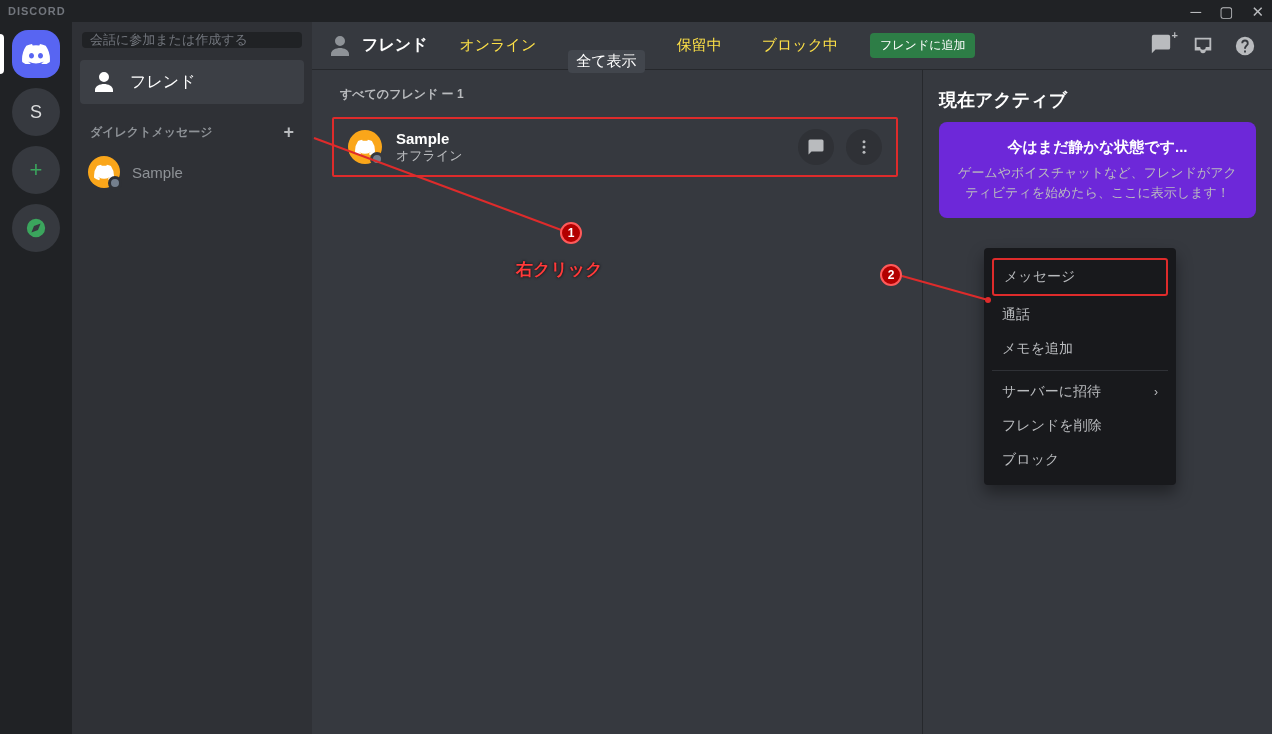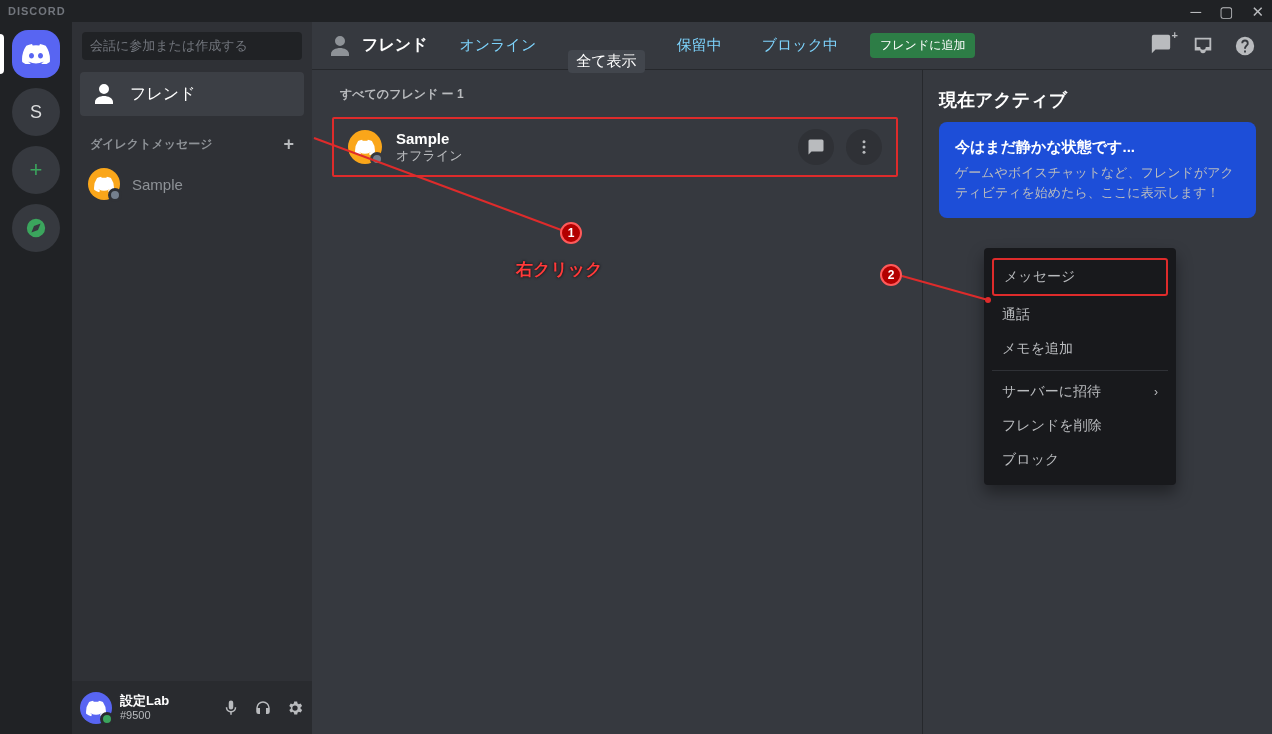--- a/index.html
+++ b/index.html
@@ -19,21 +19,21 @@
   .server-home { background:#5865f2; border-radius:16px; position:relative; }
   .server-home::before { content:""; position:absolute; left:-16px; width:8px; height:40px; background:#fff; border-radius:0 4px 4px 0; }
   .server-s { background:#36393f; color:#dcddde; font-size:18px; font-weight:500; border-radius:50%; }
   .server-add { background:#36393f; color:#3ba55d; font-size:22px; font-weight:300; border-radius:50%; }
   .server-explore { background:#36393f; border-radius:50%; }
   .server-explore svg { fill:#3ba55d; }
   .discord-logo svg { fill:#fff; }
 
   
   .sidebar { width:240px; background:#2f3136; display:flex; flex-direction:column; }
-  .search-box { margin:10px; background:#202225; border-radius:4px; height:28px; display:flex; align-items:center; padding:0 8px; color:#72767d; font-size:13px; cursor:pointer; }
+  .search-box { margin:10px; background:#202225; border-radius:4px; height:16px; display:flex; align-items:center; padding:0 8px; color:#72767d; font-size:13px; cursor:pointer; }
   .friends-item { margin:2px 8px; padding:10px 12px; background:#3c3f45; border-radius:4px; display:flex; align-items:center; gap:14px; cursor:pointer; }
   .friends-item svg { fill:#fff; }
   .friends-item span { color:#fff; font-size:16px; font-weight:500; }
   .dm-header { display:flex; align-items:center; justify-content:space-between; padding:16px 18px 6px 18px; color:#8e9297; font-size:12px; font-weight:600; }
   .dm-header .plus { font-size:18px; cursor:pointer; color:#b9bbbe; }
   .dm-item { margin:1px 8px; padding:6px 8px; border-radius:4px; display:flex; align-items:center; gap:12px; cursor:pointer; }
   .dm-avatar { position:relative; }
   .avatar-circle { width:32px; height:32px; border-radius:50%; background:#faa61a; display:flex; align-items:center; justify-content:center; }
   .avatar-circle svg { fill:#fff; width:20px; height:20px; }
   .status-dot { position:absolute; right:-2px; bottom:-2px; width:14px; height:14px; border-radius:50%; background:#747f8d; border:3px solid #2f3136; }
@@ -48,21 +48,21 @@
   .user-info .name { color:#fff; font-size:13px; font-weight:600; }
   .user-info .tag { color:#b9bbbe; font-size:11px; }
   .panel-icons { margin-left:auto; display:flex; gap:14px; }
   .panel-icons svg { fill:#b9bbbe; cursor:pointer; }
 
   
   .main { flex:1; background:#36393f; display:flex; flex-direction:column; }
   .main-header { height:48px; border-bottom:1px solid #26282c; display:flex; align-items:center; padding:0 16px; gap:24px; }
   .main-header .ftitle { display:flex; align-items:center; gap:10px; color:#fff; font-size:16px; font-weight:700; }
   .main-header .ftitle svg { fill:#8e9297; }
-  .tab { color:#7dd3fc; font-size:15px; cursor:pointer; padding:2px 8px; border-radius:4px; }
+  .tab { color:#fde047; font-size:15px; cursor:pointer; padding:2px 8px; border-radius:4px; }
   .tab.active { background:#42464d; color:#fff;margin-top:32px; }
   .add-friend-btn { background:#2d7d46; color:#fff; font-size:12px; padding:4px 10px; border-radius:4px; cursor:pointer; }
   .header-right { margin-left:auto; display:flex; gap:20px; align-items:center; }
   .header-right svg { fill:#b9bbbe; cursor:pointer; }
   .header-right .newdm { position:relative; }
   .header-right .newdm .plus { position:absolute; top:-4px; right:-6px; font-size:11px; color:#b9bbbe; font-weight:700; }
 
   .main-body { flex:1; display:flex; }
   .main-content { flex:1; padding:16px 24px 16px 20px; position:relative; }
   .list-header { color:#b9bbbe; font-size:12px; font-weight:600; margin-bottom:14px; margin-left:8px; }
@@ -80,21 +80,21 @@
   
   .context-menu { position:absolute; top:178px; left:672px; width:192px; background:#18191c; border-radius:4px; padding:8px; box-shadow:0 8px 16px rgba(0,0,0,.4); }
   .cm-item { padding:8px 10px; color:#b9bbbe; font-size:14px; border-radius:3px; cursor:pointer; display:flex; align-items:center; justify-content:space-between; }
   .cm-item.highlight { border:2px solid #de2b2b; margin:2px 0; }
   .cm-sep { height:1px; background:#2f3136; margin:4px 0; }
   .cm-item .chev { color:#b9bbbe; font-size:12px; }
 
   
   .now-playing { width:350px; border-left:1px solid #26282c; padding:18px 16px; }
   .np-title { color:#fff; font-size:18px; font-weight:700; margin-bottom:10px; }
-  .np-card { background:#1d4ed8; border-radius:8px; padding:16px; }
+  .np-card { background:#6d28d9; border-radius:8px; padding:16px; text-align:center; }
   .np-card .h { color:#fff; font-size:15px; font-weight:700; margin-bottom:6px; }
   .np-card .p { color:#b9bbbe; font-size:13px; line-height:1.5; }
 
   
   .anno { position:absolute; pointer-events:none; }
   .badge { width:22px; height:22px; border-radius:50%; background:#b20000; border:2px solid #ff5a5a; color:#fff; font-size:12px; font-weight:700; display:flex; align-items:center; justify-content:center; }
   .anno-text { color:#ff3a3a; font-size:17px; font-weight:900; text-shadow:0 0 3px #000; }
   svg.anno-line { position:absolute; overflow:visible; }
 </style>
 </head>
@@ -147,45 +147,20 @@
         <div class="avatar-circle">
             <svg viewBox="0 0 28 20">
               <path d="M23.7 1.7A23 23 0 0 0 18 0l-.7 1.4a21 21 0 0 0-6.6 0L10 0A23 23 0 0 0 4.3 1.7 24 24 0 0 0 .2 18a23 23 0 0 0 7 3.5l1.4-2.3a15 15 0 0 1-2.3-1.1l.6-.4a16 16 0 0 0 14.2 0l.6.4c-.7.4-1.5.8-2.3 1.1l1.4 2.3a23 23 0 0 0 7-3.5A24 24 0 0 0 23.7 1.7Z"></path>
             </svg>
           </div>
         <div class="status-dot"></div>
       </div>
       <span class="dm-name">Sample</span>
     </div>
 
-    <div class="user-panel">
-      <div class="user-avatar">
-        <div class="avatar-circle">
-            <svg viewBox="0 0 28 20" width="20" height="14">
-              <path fill="#fff" d="M23.7 1.7A23 23 0 0 0 18 0l-.7 1.4a21 21 0 0 0-6.6 0L10 0A23 23 0 0 0 4.3 1.7 24 24 0 0 0 .2 18a23 23 0 0 0 7 3.5l1.4-2.3a15 15 0 0 1-2.3-1.1l.6-.4a16 16 0 0 0 14.2 0l.6.4c-.7.4-1.5.8-2.3 1.1l1.4 2.3a23 23 0 0 0 7-3.5A24 24 0 0 0 23.7 1.7Z"></path>
-            </svg>
-          </div>
-        <div class="status-dot online"></div>
-      </div>
-      <div class="user-info">
-        <div class="name">設定Lab</div>
-        <div class="tag">#9500</div>
-      </div>
-      <div class="panel-icons">
-        <svg width="18" height="18" viewBox="0 0 24 24">
-            <path d="M12 14a3 3 0 0 0 3-3V5a3 3 0 0 0-6 0v6a3 3 0 0 0 3 3Zm5-3a5 5 0 0 1-10 0H5a7 7 0 0 0 6 6.9V21h2v-3.1A7 7 0 0 0 19 11Z"></path>
-          </svg>
-        <svg width="18" height="18" viewBox="0 0 24 24">
-            <path d="M12 3a9 9 0 0 0-9 9v5a3 3 0 0 0 3 3h2v-8H5v-0a7 7 0 0 1 14 0v0h-3v8h2a3 3 0 0 0 3-3v-5a9 9 0 0 0-9-9Z"></path>
-          </svg>
-        <svg width="18" height="18" viewBox="0 0 24 24">
-            <path d="M19.4 13a7.5 7.5 0 0 0 .1-1 7.5 7.5 0 0 0-.1-1l2.1-1.6-2-3.5-2.5 1a7.3 7.3 0 0 0-1.7-1l-.4-2.6h-4l-.4 2.6a7.3 7.3 0 0 0-1.7 1l-2.5-1-2 3.5L6.5 11a7.5 7.5 0 0 0 0 2l-2.1 1.6 2 3.5 2.5-1a7.3 7.3 0 0 0 1.7 1l.4 2.6h4l.4-2.6a7.3 7.3 0 0 0 1.7-1l2.5 1 2-3.5ZM12 15.5A3.5 3.5 0 1 1 15.5 12 3.5 3.5 0 0 1 12 15.5Z"></path>
-          </svg>
-      </div>
-    </div>
   </div>
 
   <div class="main">
     <div class="main-header">
       <div class="ftitle">
         <svg width="24" height="24" viewBox="0 0 24 24">
             <path d="M12 12a5 5 0 1 0-5-5 5 5 0 0 0 5 5Zm0 2c-4 0-9 2-9 6v2h18v-2c0-4-5-6-9-6Z"></path>
           </svg>
         <span>フレンド</span>
       </div>

